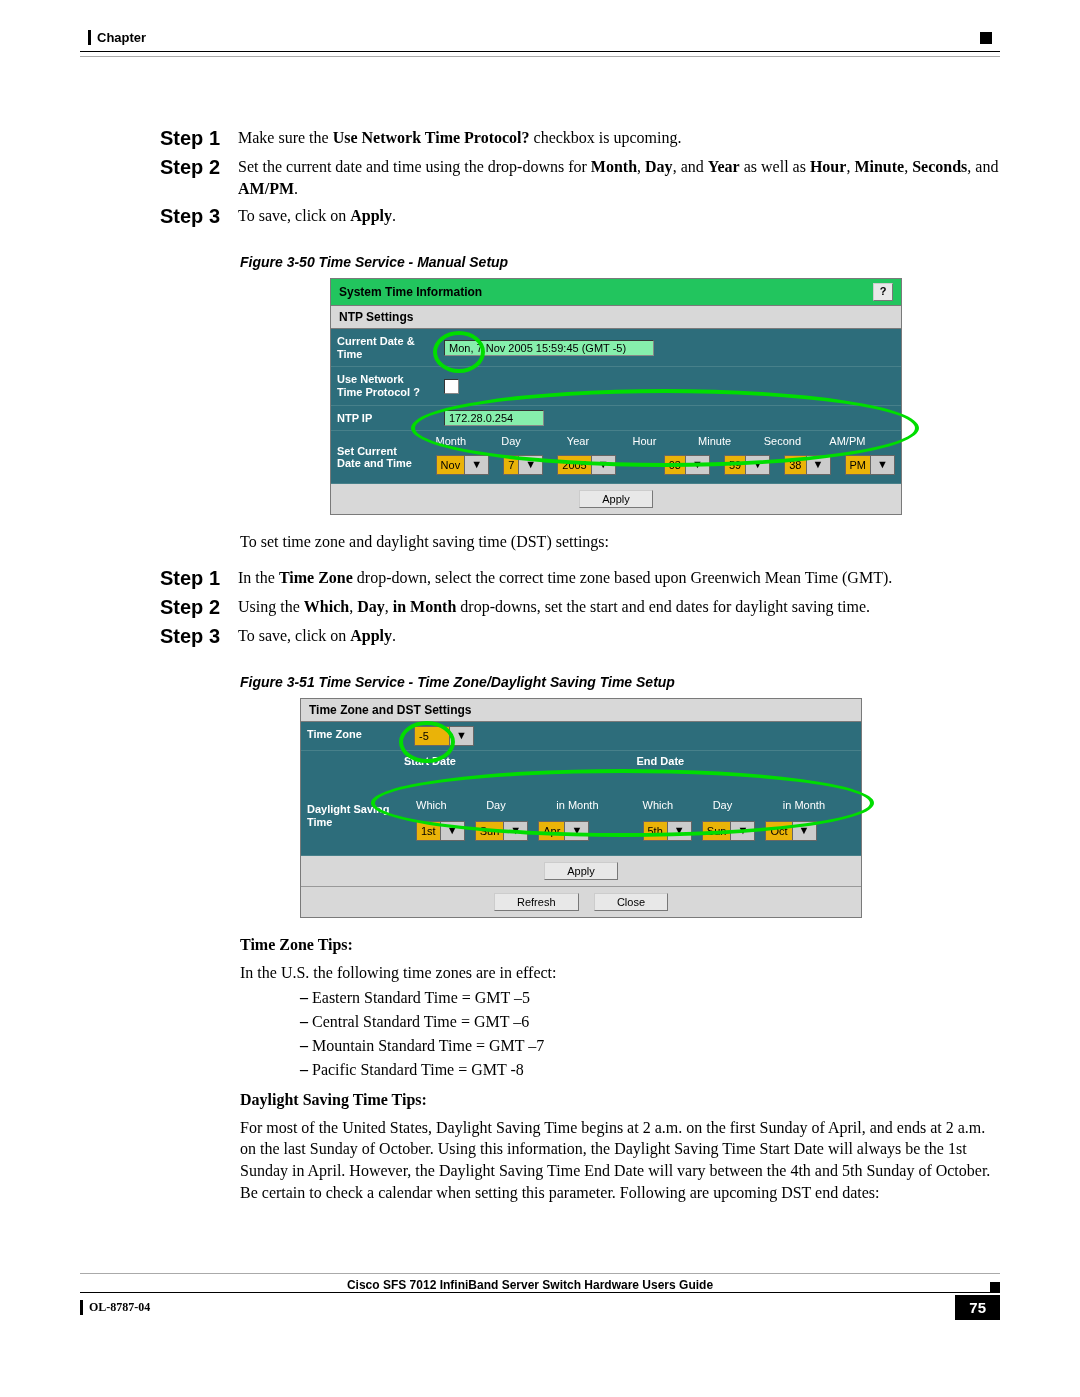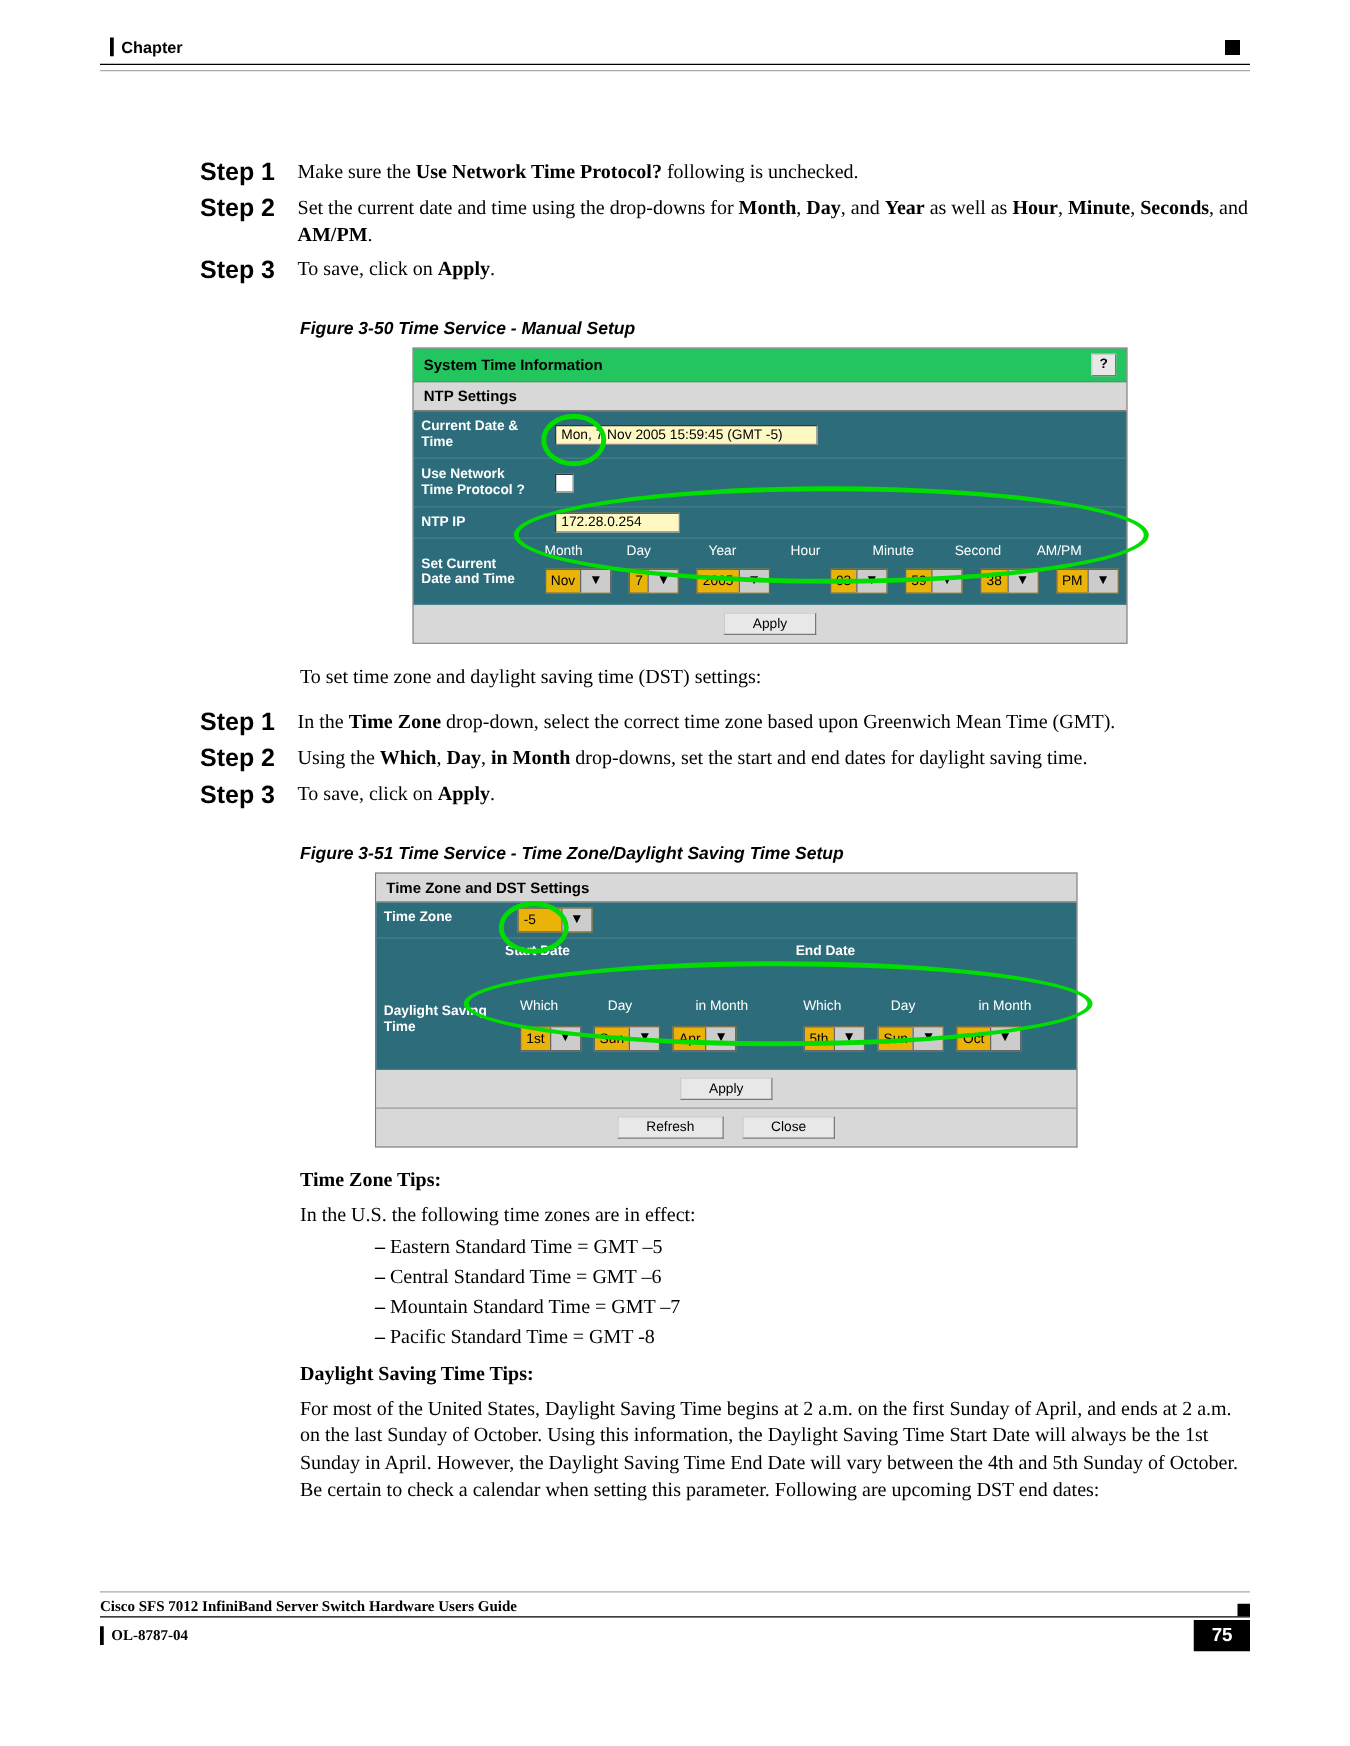--- a/index.html
+++ b/index.html
@@ -15,21 +15,21 @@
   .figwrap { margin:0 0 16px 250px; }
   .figwrap2 { margin:0 0 16px 220px; }
   .panel { border:1px solid #7a7a7a; background:#d8d8d8; font-family:Tahoma,Arial,sans-serif; font-size:12px; position:relative; }
   .panel-title { background:#22c55e; padding:4px 8px; font-weight:bold; border-bottom:1px solid #7a7a7a; display:flex; justify-content:space-between; align-items:center; }
   .help-btn { width:18px;height:16px;border:1px outset #ccc;background:#e8e8e8;text-align:center;font-size:11px;line-height:14px; }
   .sub-title { background:#d8d8d8; padding:4px 8px; font-weight:bold; border-bottom:1px solid #7a7a7a; }
   .form-area { background:#2d6d7b; color:#fff; }
   .form-row { display:flex; border-bottom:1px solid #47808a; }
   .form-label { width:95px; padding:6px 6px; font-size:11px; font-weight:bold; line-height:1.15; }
   .form-field { flex:1; padding:4px 6px; display:flex; align-items:center; gap:6px; flex-wrap:wrap; }
-  .text-input { background:#fef9c3; color:#000; border:1px inset #888; padding:1px 4px; font-size:11px; font-family:Tahoma,sans-serif; min-width:170px; }
+  .text-input { background:#86efac; color:#000; border:1px inset #888; padding:1px 4px; font-size:11px; font-family:Tahoma,sans-serif; min-width:170px; }
   .checkbox { width:13px;height:13px;border:1px inset #888;background:#fff;display:inline-block; }
   .dt-grid { flex-direction:column; align-items:stretch; gap:0; }
   .dt-head { display:flex; padding:4px 6px; font-size:11px; }
   .dt-head span { flex:1; }
   .dt-ctrls { display:flex; padding:4px 6px 8px; gap:14px; align-items:center; }
   .sel { display:inline-flex; align-items:center; background:#eab308; color:#000; border:1px solid #666; padding:0; font-size:11px; }
   .sel span { padding:1px 4px; }
   .sel .arrow { width:15px;height:16px;background:#ccc;border-left:1px solid #666; text-align:center; line-height:14px; }
   .btn-row { background:#d8d8d8; padding:6px; text-align:center; }
   .btn { display:inline-block; border:1px outset #ccc; background:#e8e8e8; padding:2px 22px; font-size:11px; margin:0 6px; }
@@ -37,21 +37,21 @@
   .para { margin:14px 0 14px 160px; line-height:1.35; }
   .para2 { margin:10px 0 6px 160px; line-height:1.35; }
   .para-ind { margin:6px 0 6px 160px; line-height:1.35; }
   ul.tz { margin:6px 0 6px 220px; padding:0; list-style:none; }
   ul.tz li::before { content:"– "; font-weight:bold; }
   ul.tz li { margin:6px 0; }
   .footer { margin-top:70px; }
   .frule1 { height:1px; background:#aaa; margin-bottom:3px; }
   .frule2 { height:1px; background:#000; }
   .footer-line { display:flex; justify-content:space-between; align-items:flex-end; font-family:Arial,sans-serif; }
-  .doc-title { font-size:12px; font-weight:bold; text-align:left; flex:1; padding-right:6px; padding-top:1px;font-family:Liberation Serif, serif; }
+  .doc-title { font-size:12px; font-weight:bold; text-align:center; flex:1; padding-right:6px; padding-top:1px; }
   .footer-bottom { display:flex; justify-content:space-between; align-items:center; margin-top:2px; }
   .doc-id { font-size:12px; font-weight:bold; padding-left:6px; border-left:3px solid #000; }
   .pagenum { background:#000; color:#fff; font-weight:bold; font-size:15px; padding:4px 14px; font-family:Arial,sans-serif; }
   .foot-box { width:10px;height:10px;background:#000;display:inline-block;margin-left:4px;vertical-align:middle; }
   .dst-head { display:flex; }
   .dst-col { flex:1; padding:4px 8px; font-size:11px; font-weight:bold; }
   .dst-subhead { display:flex; }
   .dst-sub { flex:1; display:flex; padding:2px 8px; font-size:11px; }
   .dst-sub span { flex:1; }
   .dst-ctrlrow { display:flex; padding:4px 0 10px; }
@@ -64,21 +64,21 @@
 
   <div class="header-bar">
     <span style="border-left:3px solid #000;padding-left:6px;">Chapter</span>
     <span class="header-marker"></span>
   </div>
   <div class="thin-rule"></div>
 
   <div class="step-row">
     <div class="step-label">Step 1</div>
     <div class="step-text">
-      <span>Make sure the </span><span class="b">Use Network Time Protocol?</span><span> following is unchecked.</span>
+      <span>Make sure the </span><span class="b">Use Network Time Protocol?</span><span> checkbox is upcoming.</span>
     </div>
   </div>
   <div class="step-row">
     <div class="step-label">Step 2</div>
     <div class="step-text">
       <span>Set the current date and time using the drop-downs for </span><span class="b">Month</span><span>, </span><span class="b">Day</span><span>, and </span><span class="b">Year</span><span> as well as </span><span class="b">Hour</span><span>, </span><span class="b">Minute</span><span>, </span><span class="b">Seconds</span><span>, and </span><span class="b">AM/PM</span><span>.</span>
     </div>
   </div>
   <div class="step-row">
     <div class="step-label">Step 3</div>

